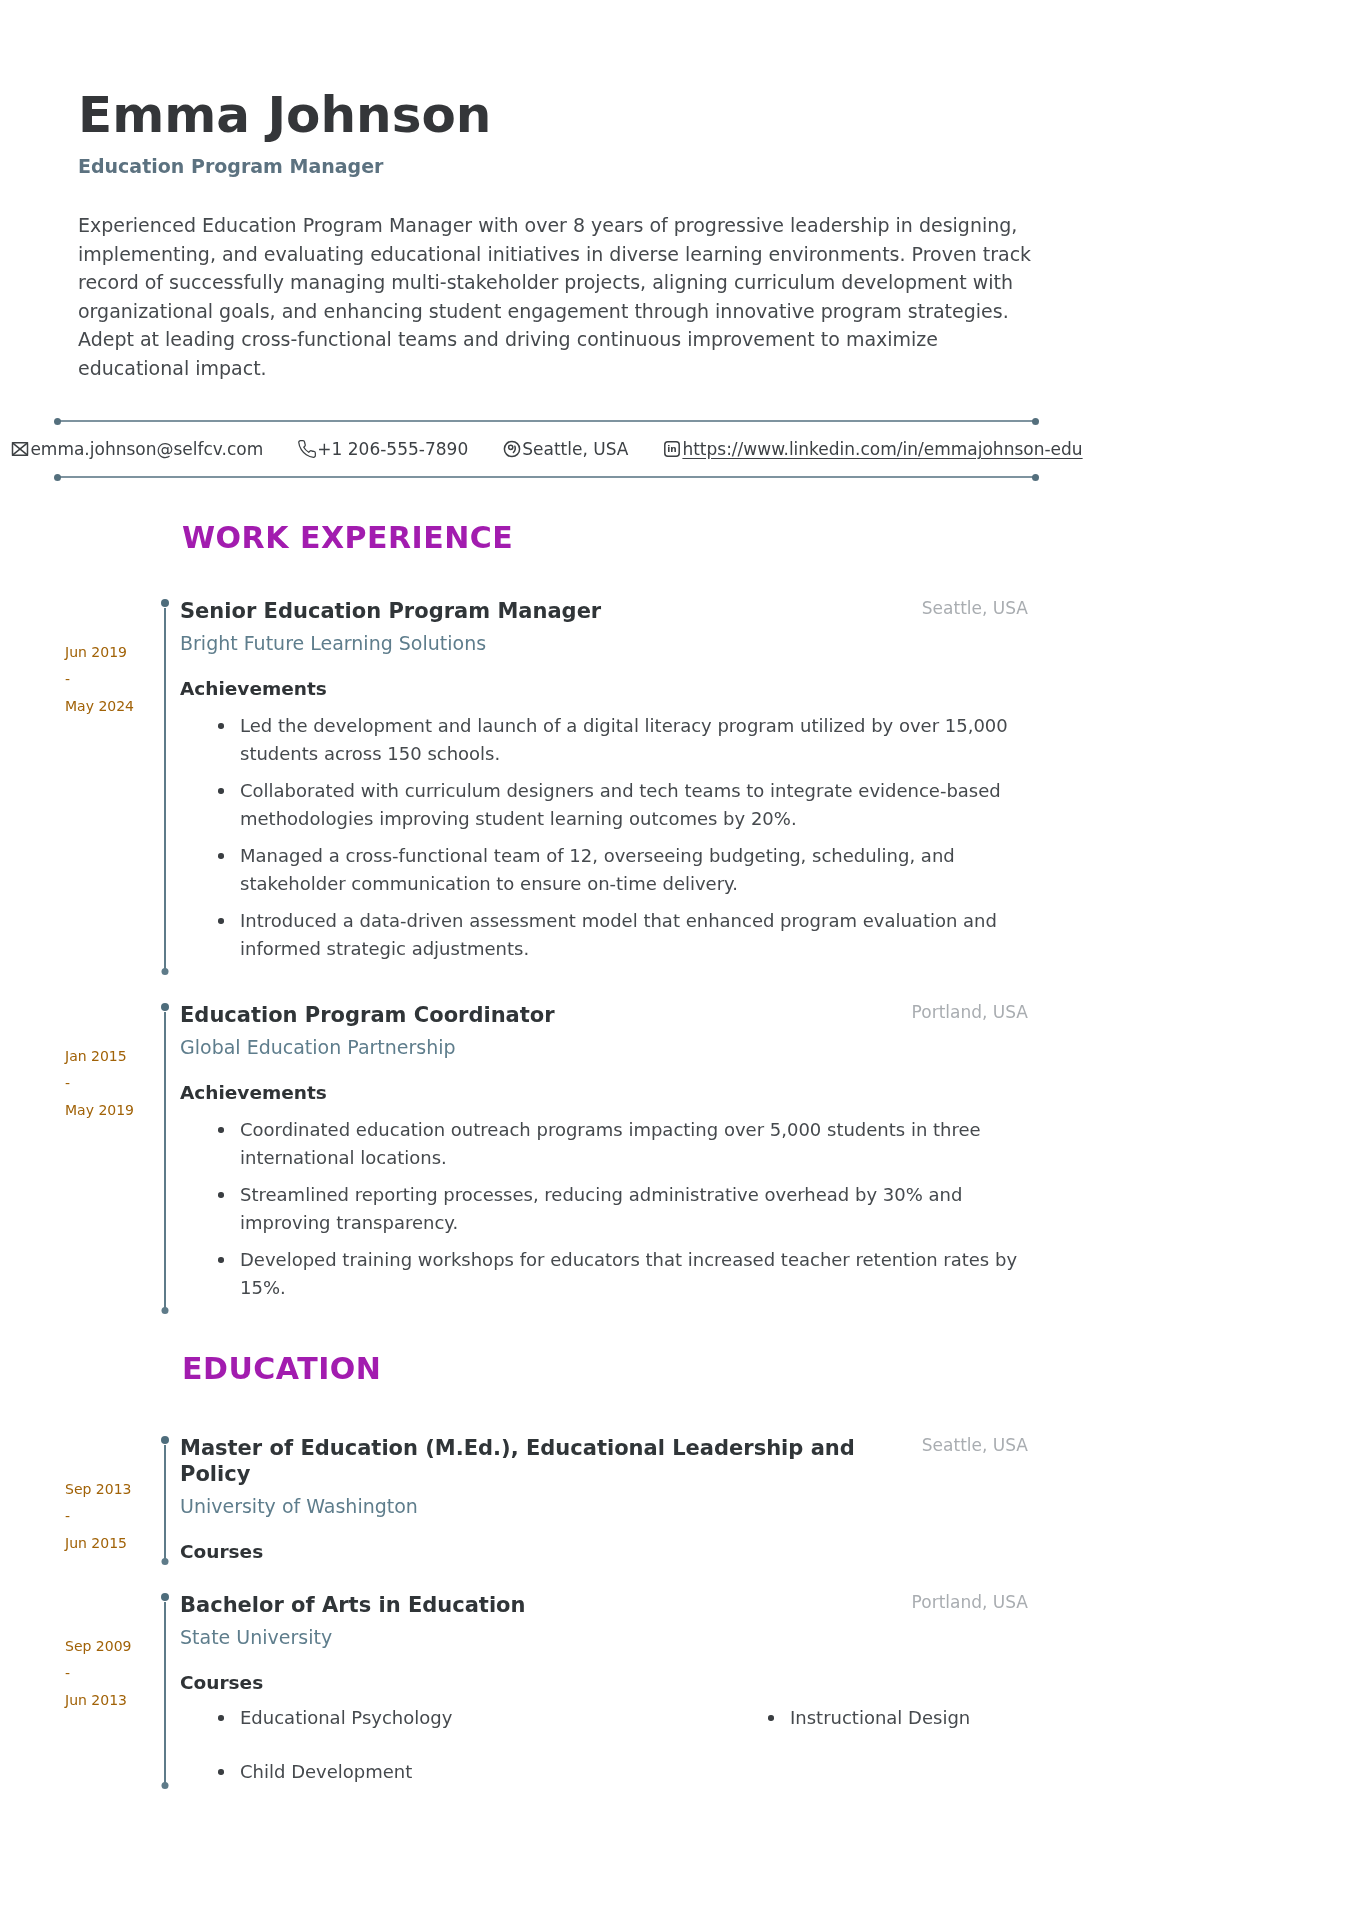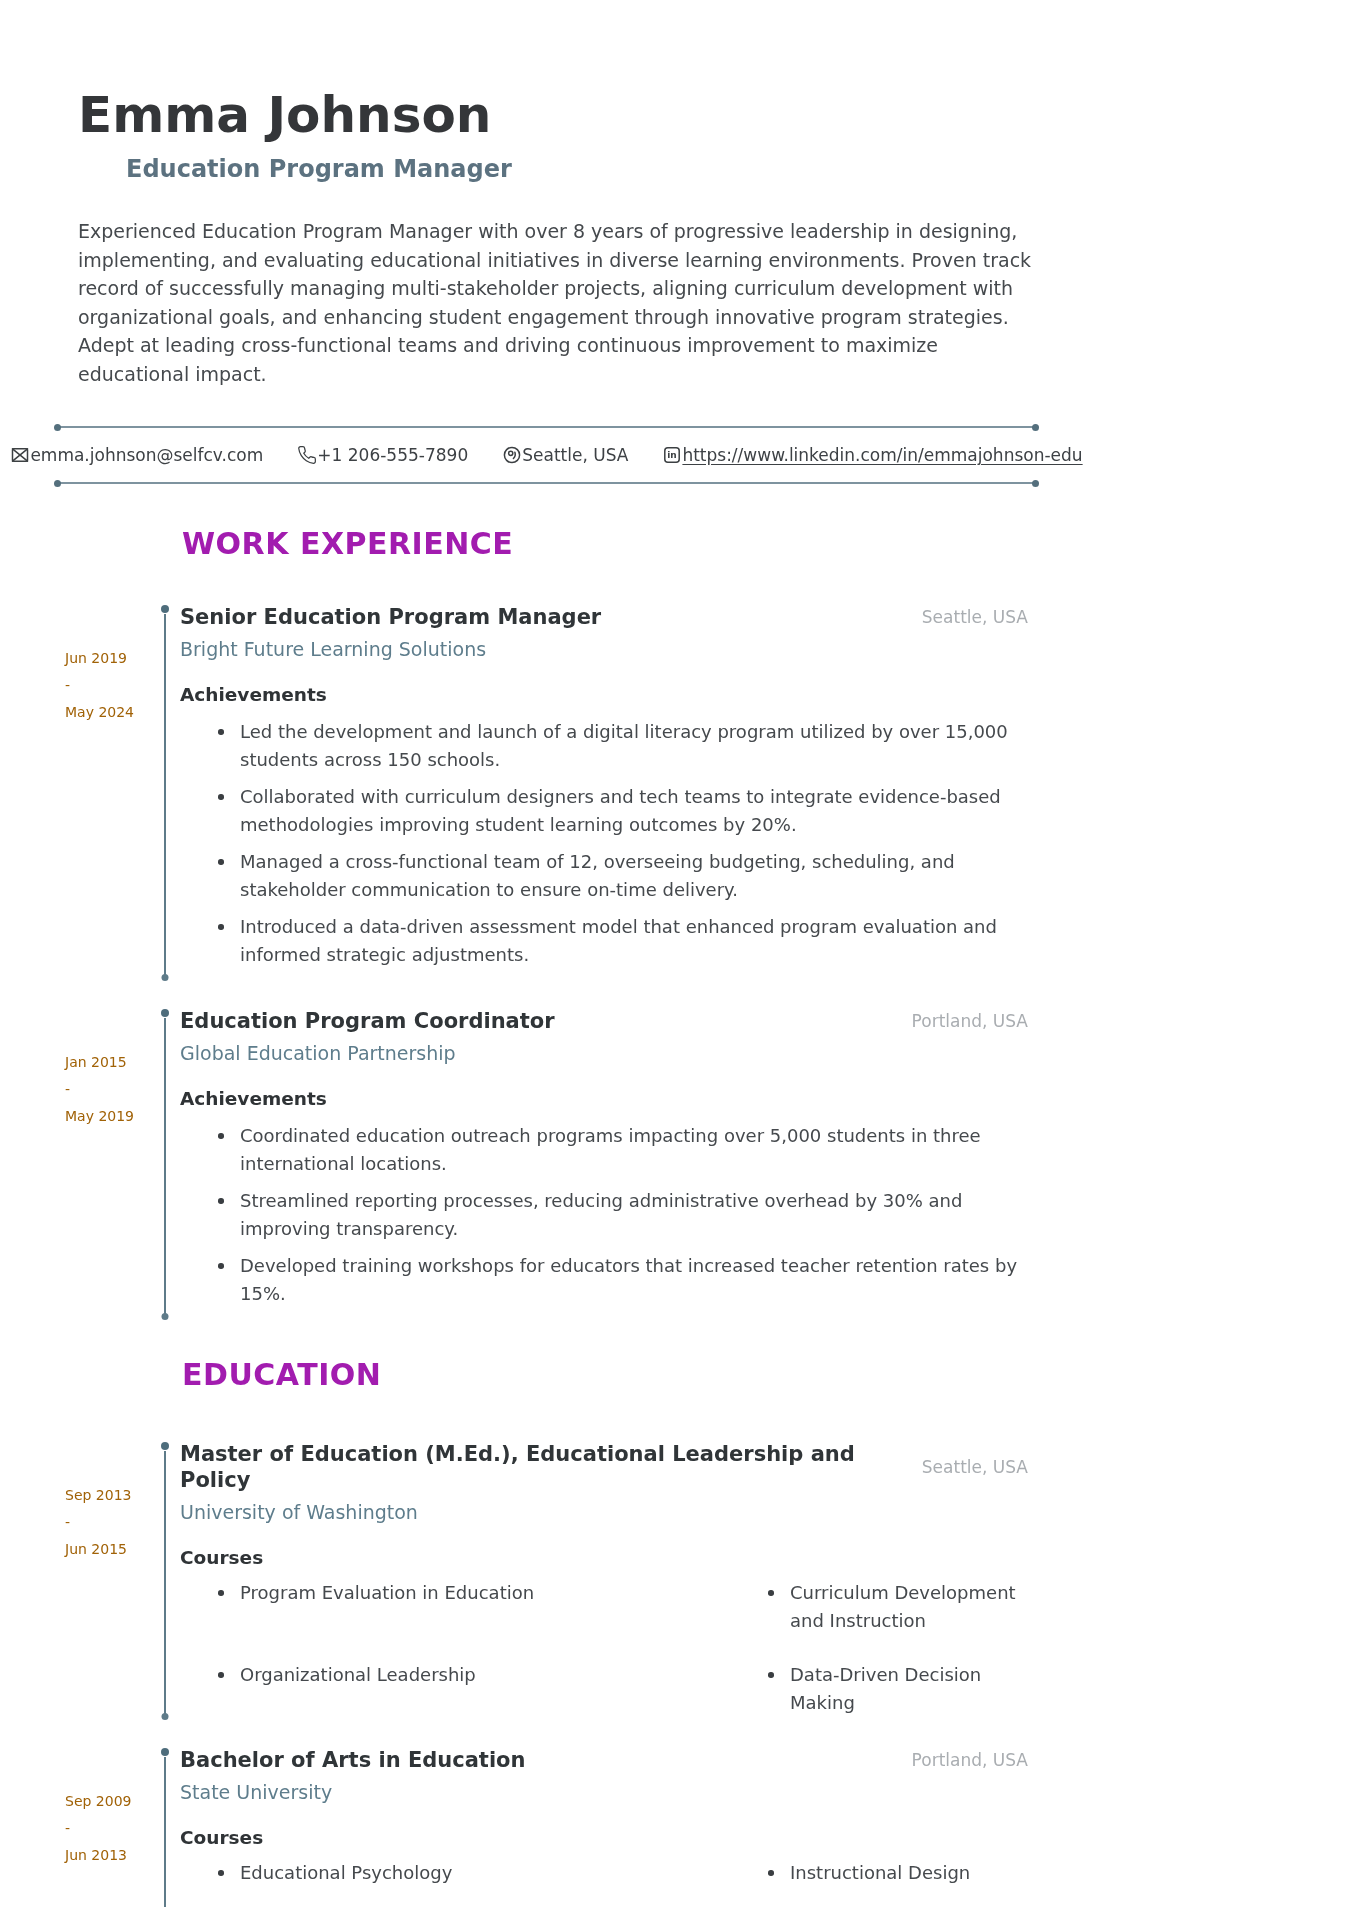--- a/index.html
+++ b/index.html
@@ -7,21 +7,21 @@
     width:1350px;min-height:1907px;
     font-family:"DejaVu Sans","Liberation Sans",sans-serif;
     color:#45494d;-webkit-font-smoothing:antialiased;box-sizing:border-box;
   }
   *{box-sizing:border-box;}
   .page{width:1093px;min-height:1907px;padding:88px 55px 40px 55px;background:#fff;overflow:hidden;}
 
   
   .masthead{margin:0 5px 38px 23px;}
   .name{font-size:50px;font-weight:bold;color:#343639;letter-spacing:0;line-height:1.1;margin:0;}
-  .headline{font-size:24px;font-weight:bold;color:#5c7280;margin-top:12px;margin-left:48px;}
+  .headline{font-size:19px;font-weight:bold;color:#5c7280;margin-top:12px;}
   .summary{font-size:19px;line-height:28.5px;color:#45494d;margin:34px 0 0 0;max-width:1207px;}
 
   
   .divider{position:relative;height:2px;background:#7e939f;}
   .divider .enddot{position:absolute;top:-2.5px;width:7px;height:7px;border-radius:50%;background:#546f7d;}
   .divider .enddot.left{left:-1px;}
   .divider .enddot.right{right:-1px;}
   .contact-row{display:flex;justify-content:center;align-items:center;gap:34px;padding:17px 0;}
   .contact-item{display:flex;align-items:center;gap:0;font-size:17px;color:#3d4145;white-space:nowrap;}
   .cicon{width:20px;height:20px;display:block;flex:0 0 auto;}
@@ -33,21 +33,21 @@
   .section{margin-top:42px;}
   .section-title{font-size:30px;font-weight:bold;color:#a21caf;letter-spacing:0.5px;margin:0 0 42px 127px;line-height:36px;}
   .entry{display:flex;margin:0 10px 30px 10px;}
   .date-col{width:85px;flex:0 0 85px;font-size:14px;line-height:27px;color:#a16207;padding-top:3px;margin-top:38px;}
   .date-col span{display:block;}
   .tl{width:30px;flex:0 0 30px;position:relative;}
   .tl::before{content:'';position:absolute;left:50%;transform:translateX(-50%);top:10px;bottom:1px;width:2px;background:#5e7b89;}
   .tl .dot-top{position:absolute;left:50%;transform:translateX(-50%);top:1px;width:8px;height:8px;border-radius:50%;background:#4e6d7c;}
   .tl .dot-bottom{position:absolute;left:50%;transform:translateX(-50%);bottom:-3px;width:7px;height:7px;border-radius:50%;background:#5e7b89;}
   .entry-content{flex:1;min-width:0;}
-  .title-row{display:flex;justify-content:space-between;align-items:center;}
+  .title-row{display:flex;justify-content:space-between;align-items:flex-start;}
   .entry-title{font-size:21px;font-weight:bold;color:#303538;margin:0;line-height:26px;}
   .entry-loc{font-size:17px;color:#a9adb1;flex:0 0 auto;margin-left:20px;}
   .entry-org{font-size:19px;color:#5e7d8c;margin-top:8px;}
   .sub-label{font-size:18.5px;font-weight:bold;color:#2f3336;margin-top:24px;}
   ul.bullets{list-style:none;margin:13px 0 0 0;padding:0 0 0 60px;}
   ul.bullets li{position:relative;font-size:18px;line-height:28px;color:#45494d;margin-bottom:9px;}
   ul.bullets li::before{content:'';position:absolute;left:-22px;top:11px;width:5.5px;height:5.5px;border-radius:50%;background:#3a3e42;}
   ul.bullets.courses{display:grid;grid-template-columns:550px 1fr;row-gap:26px;margin-top:11px;}
   ul.bullets.courses li{margin-bottom:0;}
   .section.education{margin-top:40px;}
@@ -174,26 +174,20 @@
         <span class="dot-top"></span>
         <span class="dot-bottom"></span>
       </div>
       <div class="entry-content">
         <div class="title-row">
           <h3 class="entry-title">Master of Education (M.Ed.), Educational Leadership and Policy</h3>
           <span class="entry-loc">Seattle, USA</span>
         </div>
         <div class="entry-org">University of Washington</div>
         <div class="sub-label">Courses</div>
-        <ul class="bullets courses">
-          <li>Program Evaluation in Education</li>
-          <li>Curriculum Development and Instruction</li>
-          <li>Organizational Leadership</li>
-          <li>Data-Driven Decision Making</li>
-        </ul>
       </div>
     </div>
 
     <div class="entry">
       <div class="date-col">
         <span>Sep 2009</span>
         <span>-</span>
         <span>Jun 2013</span>
       </div>
       <div class="tl">

